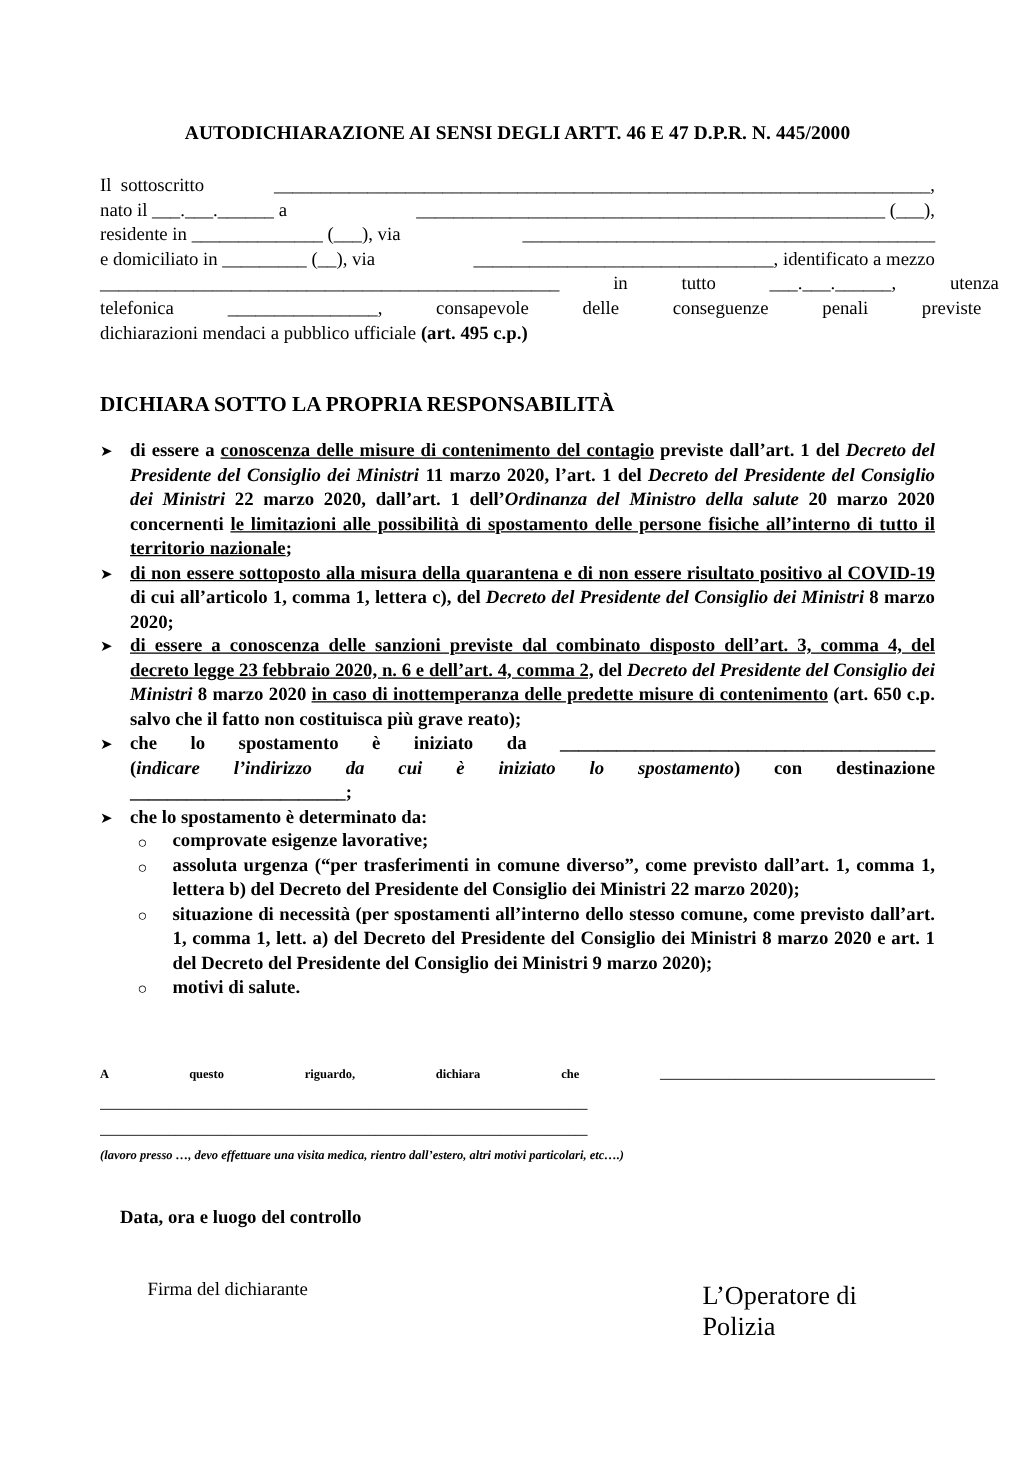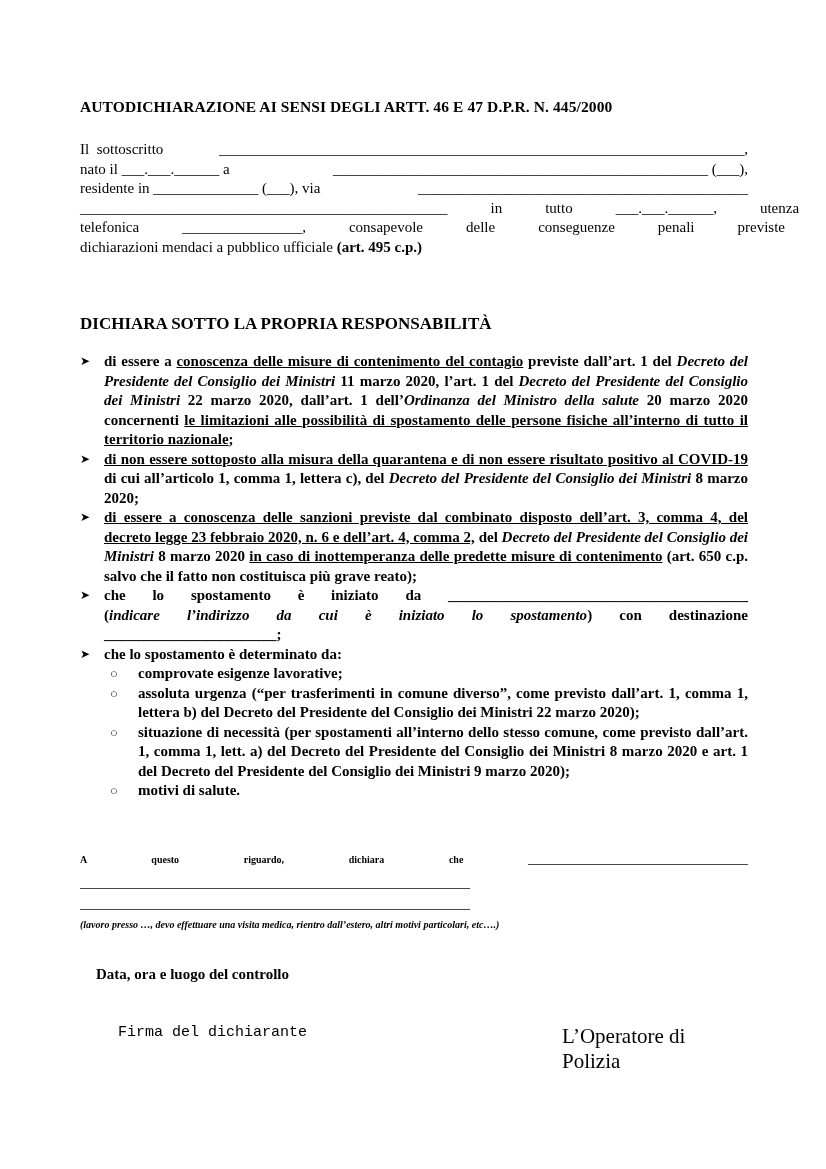--- a/index.html
+++ b/index.html
@@ -3,21 +3,21 @@
 <meta charset="utf-8">
 <style>
   html, body { margin: 0; padding: 0; background: #ffffff; }
   body {
     width: 826px; height: 1169px; position: relative; overflow: hidden;
     font-family: "Liberation Serif", "DejaVu Serif", serif;
     color: #000;
   }
   .page { position: absolute; left: 80px; top: 0; width: 668px; }
   .title {
-    position: absolute; top: 98px; left: 0; width: 668px; text-align: left;
+    position: absolute; top: 98px; left: 0; width: 668px; text-align: center;
     font-weight: bold; font-size: 15.5px; letter-spacing: 0.1px;
   }
   .intro {
     position: absolute; top: 140px; left: 0; width: 668px;
     font-size: 15px; line-height: 19.6px; text-align: justify;
   }
   .intro .row { display: flex; justify-content: space-between; white-space: pre; height: 19.6px; gap: 43px; }
   .subtitle {
     position: absolute; top: 314px; left: 0; width: 668px; text-align: left;
     font-weight: bold; font-size: 17px;
@@ -26,21 +26,21 @@
   .bullet { position: relative; padding-left: 24px; text-align: justify; }
   .bullet .arrow { position: absolute; left: 0; top: 0; font-size: 12px; font-weight: normal; }
   .u { text-decoration: underline; }
   .i { font-style: italic; }
   .sub { position: relative; padding-left: 58px; text-align: justify; }
   .sub .circ { position: absolute; left: 30px; top: 0; font-weight: normal; font-size: 13px; }
   .justline { text-align: justify; text-align-last: justify; }
   .riguardo { position: absolute; top: 850px; left: 0; width: 668px; font-size: 10px; line-height: 19.5px; font-weight: bold; }
   .riguardo .hint { font-style: italic; }
   .dataora { position: absolute; top: 966px; left: 16px; font-weight: bold; font-size: 15px; }
-  .firma { position: absolute; top: 1024px; left: 38px; font-size: 15px; font-family: Liberation Mono, monospace; }
+  .firma { position: absolute; top: 1024px; left: 38px; font-size: 15px; }
   .operatore { position: absolute; top: 1024px; left: 482px; font-size: 21px; }
 </style>
 </head>
 <body>
 
 <div class="page">
 
   <div class="title">AUTODICHIARAZIONE AI SENSI DEGLI ARTT. 46 E 47 D.P.R. N. 445/2000</div>
 
   <div class="intro">
@@ -48,20 +48,24 @@
       <span>Il  sottoscritto</span>
       <span>______________________________________________________________________,</span>
     </div>
     <div class="row">
       <span>nato il ___.___.______ a</span>
       <span>__________________________________________________ (___),</span>
     </div>
     <div class="row">
       <span>residente in ______________ (___), via</span>
       <span>____________________________________________</span>
+    </div>
+    <div class="row">
+      <span>e domiciliato in _________ (__), via</span>
+      <span>________________________________, identificato a mezzo</span>
     </div>
     <div class="row">
       <span>_________________________________________________</span>
       <span>in</span>
       <span>tutto</span>
       <span>___.___.______,</span>
       <span>utenza</span>
     </div>
     <div class="row">
       <span>telefonica</span>

